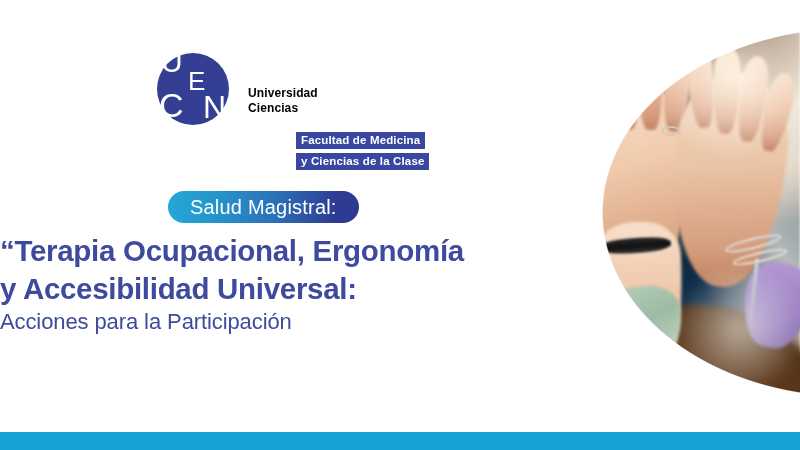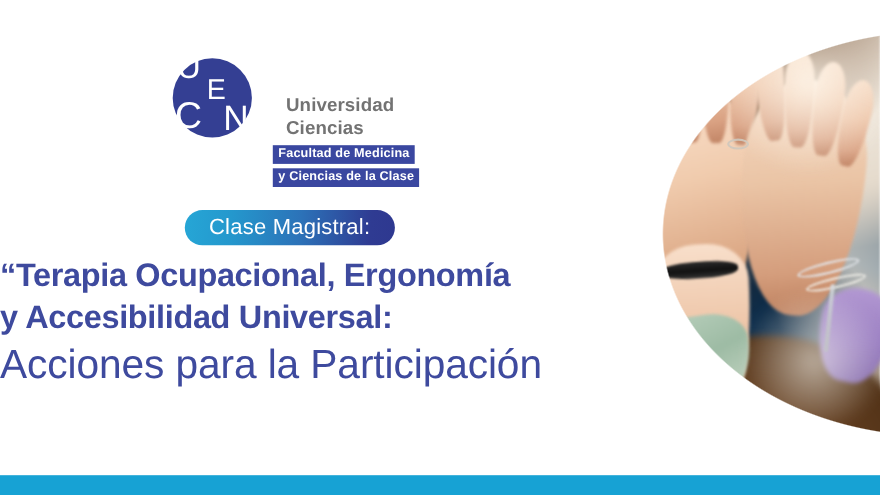--- a/index.html
+++ b/index.html
@@ -218,42 +218,42 @@
   .ll-e { left:33px; top:24px; font-size:26px; color:#ffffff; }
   .ll-n { left:48px; top:47px; font-size:32px; color:#ffffff; }
   
   .ll-u::after, .ll-n::after { content:""; }
 
   .logo-words {
     position:absolute;
     left:93px; top:42px;
   }
   .logo-words .w {
-    font-size:17px;
+    font-size:12px;
     font-weight:700;
-    color:#737373;
+    color:#000000;
     line-height:1.22;
     letter-spacing:.1px;
-    margin-left:12px;
   }
   .faculty {
     position:absolute;
     left:93px; top:86px;
   }
   .fac-band {
     display:inline-block;
     background:#3a47a0;
     color:#ffffff;
     font-size:11.5px;
     font-weight:700;
     letter-spacing:.15px;
     padding:2px 5px 3px 5px;
     line-height:1.05;
     margin-bottom:2px;
     white-space:nowrap;
+    margin-left:48px;
   }
 
   
   .badge {
     position:absolute;
     left:168px; top:191px;
     height:32px;
     padding:0 22px;
     display:flex; align-items:center;
     border-radius:18px;
@@ -275,21 +275,21 @@
   }
   .title .tl {
     font-size:29.5px;
     font-weight:700;
     line-height:1.28;
     letter-spacing:-.3px;
     white-space:nowrap;
   }
   .title .tl.light {
     font-weight:400;
-    font-size:37px;
+    font-size:22px;
     letter-spacing:-.1px;
   }
 </style>
 </head>
 <body>
 
 <div id="stage">
 
   <div class="photo-panel">
     <div class="photo-art">
@@ -344,21 +344,21 @@
         <div class="w">Universidad</div>
         <div class="w">Ciencias</div>
       </div>
       <div class="faculty">
         <div><span class="fac-band">Facultad de Medicina</span></div>
         <div><span class="fac-band">y Ciencias de la Clase</span></div>
       </div>
     </div>
 
     <div class="badge">
-      <span>Clase Magistral:</span>
+      <span>Salud Magistral:</span>
     </div>
 
     <div class="title">
       <div class="tl">“Terapia Ocupacional, Ergonomía</div>
       <div class="tl">y Accesibilidad Universal:</div>
       <div class="tl light">Acciones para la Participación</div>
     </div>
   </div>
 
   <div class="bottom-bar"></div>

